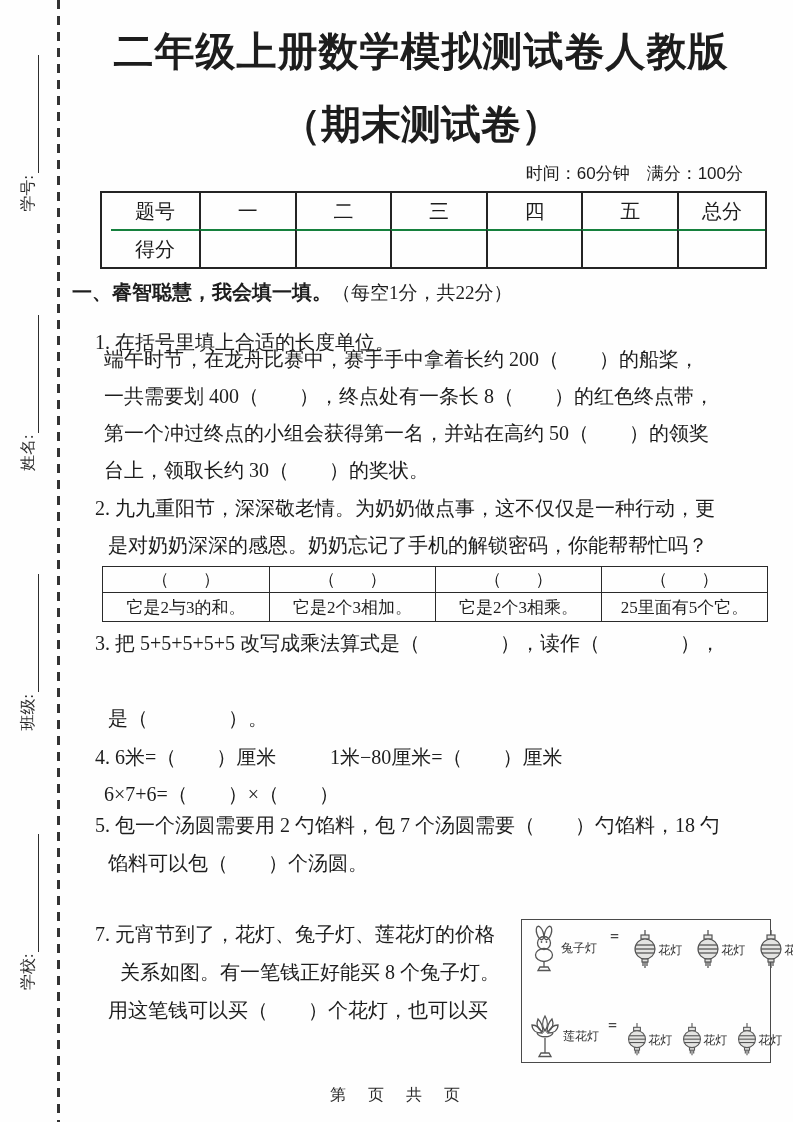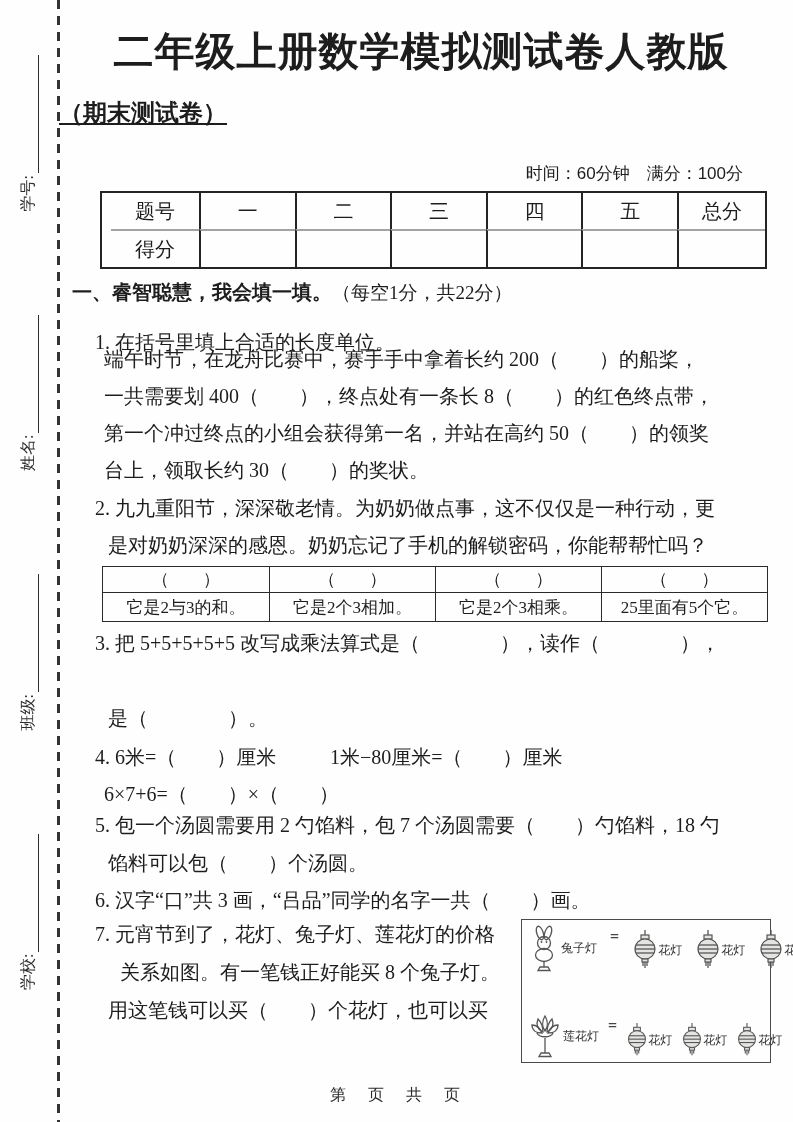--- a/index.html
+++ b/index.html
@@ -21,36 +21,36 @@
     font-size:16px; color:#2b2b2b;
   }
   .seal-field { display:flex; align-items:flex-end; }
   .seal-blank { display:inline-block; width:118px; height:15px; border-bottom:1.5px solid #2e2e2e; margin-left:2px; }
   
   .title {
     position:absolute; left:59px; width:724px; top:24px; text-align:center;
     font-family:"Liberation Sans", sans-serif; font-weight:900; font-size:40px; letter-spacing:1px;
   }
   .subtitle {
-    position:absolute; left:59px; width:724px; top:97px; text-align:left;
-    font-family:"Liberation Sans", sans-serif; font-weight:bold; font-size:24px;text-decoration:underline;
+    position:absolute; left:59px; width:724px; top:97px; text-align:center;
+    font-family:"Liberation Sans", sans-serif; font-weight:bold; font-size:40px;
   }
   .meta {
     position:absolute; right:50px; top:162px;
     font-family:"Liberation Sans", sans-serif; font-size:17px;
   }
   
   .score-table {
     position:absolute; left:100px; top:191px; width:667px; box-sizing:border-box;
     display:grid; grid-template-columns:88px 1fr 1fr 1fr 1fr 1fr 88px;
     border:2px solid #242424;
     font-family:"Liberation Sans", sans-serif; font-size:20px;padding-left:9px;
   }
   .st-cell {
-    border-left:2px solid #242424; border-top:2px solid #a3a3a3;
+    border-left:2px solid #242424; border-top:2px solid #15803d;
     height:36px; display:flex; align-items:center; justify-content:center;
   }
   .st-cell.no-l { border-left:none; }
   .st-cell.no-t { border-top:none; }
   
   .ln { position:absolute; white-space:nowrap; font-size:20px; }
   .bold-head { font-family:"Liberation Sans", sans-serif; font-weight:bold; font-size:20px; }
   .note-txt { font-size:19px; }
   
   .q2-table {
@@ -160,21 +160,20 @@
   <div class="ln" style="left:95px; top:630px;">3. 把 5+5+5+5+5 改写成乘法算式是（　　　　），读作（　　　　），</div>
   <div class="ln" style="left:108px; top:705px;">是（　　　　）。</div>
 
   <div class="ln" style="left:95px; top:744px;">4. 6米=（　　）厘米</div>
   <div class="ln" style="left:330px; top:744px;">1米−80厘米=（　　）厘米</div>
   <div class="ln" style="left:104px; top:781px;">6×7+6=（　　）×（　　）</div>
 
   <div class="ln" style="left:95px; top:812px;">5. 包一个汤圆需要用 2 勺馅料，包 7 个汤圆需要（　　）勺馅料，18 勺</div>
   <div class="ln" style="left:108px; top:850px;">馅料可以包（　　）个汤圆。</div>
 
-  <div class="ln" style="left:95px; top:887px;">6. 汉字“口”共 3 画，“吕品”同学的名字一共（　　）画。</div>
 
   <div class="ln" style="left:95px; top:921px;">7. 元宵节到了，花灯、兔子灯、莲花灯的价格</div>
   <div class="ln" style="left:120px; top:959px;">关系如图。有一笔钱正好能买 8 个兔子灯。</div>
   <div class="ln" style="left:108px; top:997px;">用这笔钱可以买（　　）个花灯，也可以买</div>
 
   <div class="figure-box">
     <div class="fig-row r1">
       <div class="fig-cell">
         <svg width="34" height="48" viewBox="0 0 34 48">
           <ellipse class="ink" cx="13" cy="9" rx="3.2" ry="7" transform="rotate(-18 13 9)"></ellipse>

